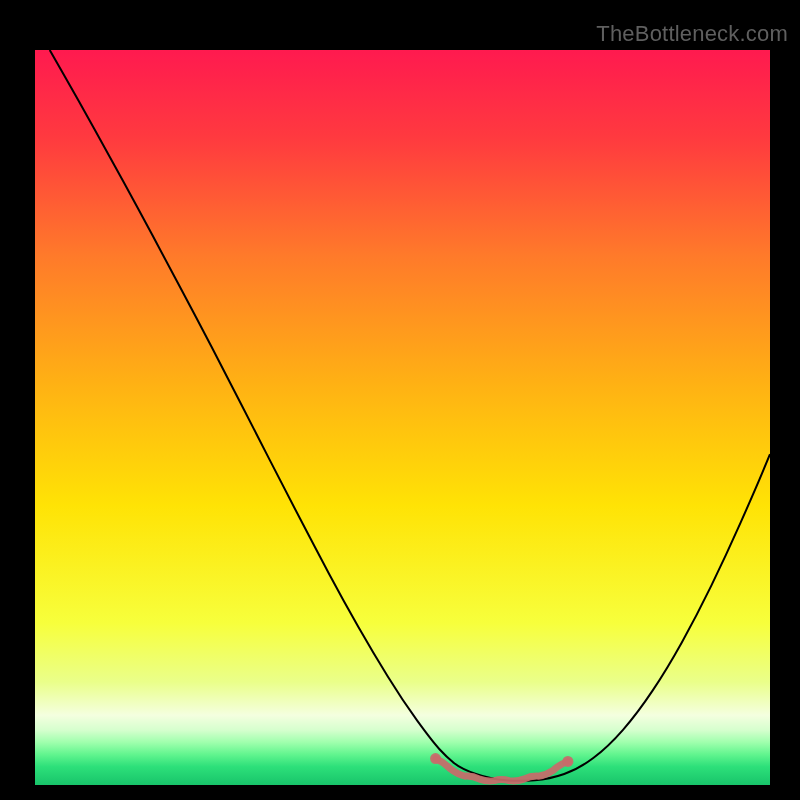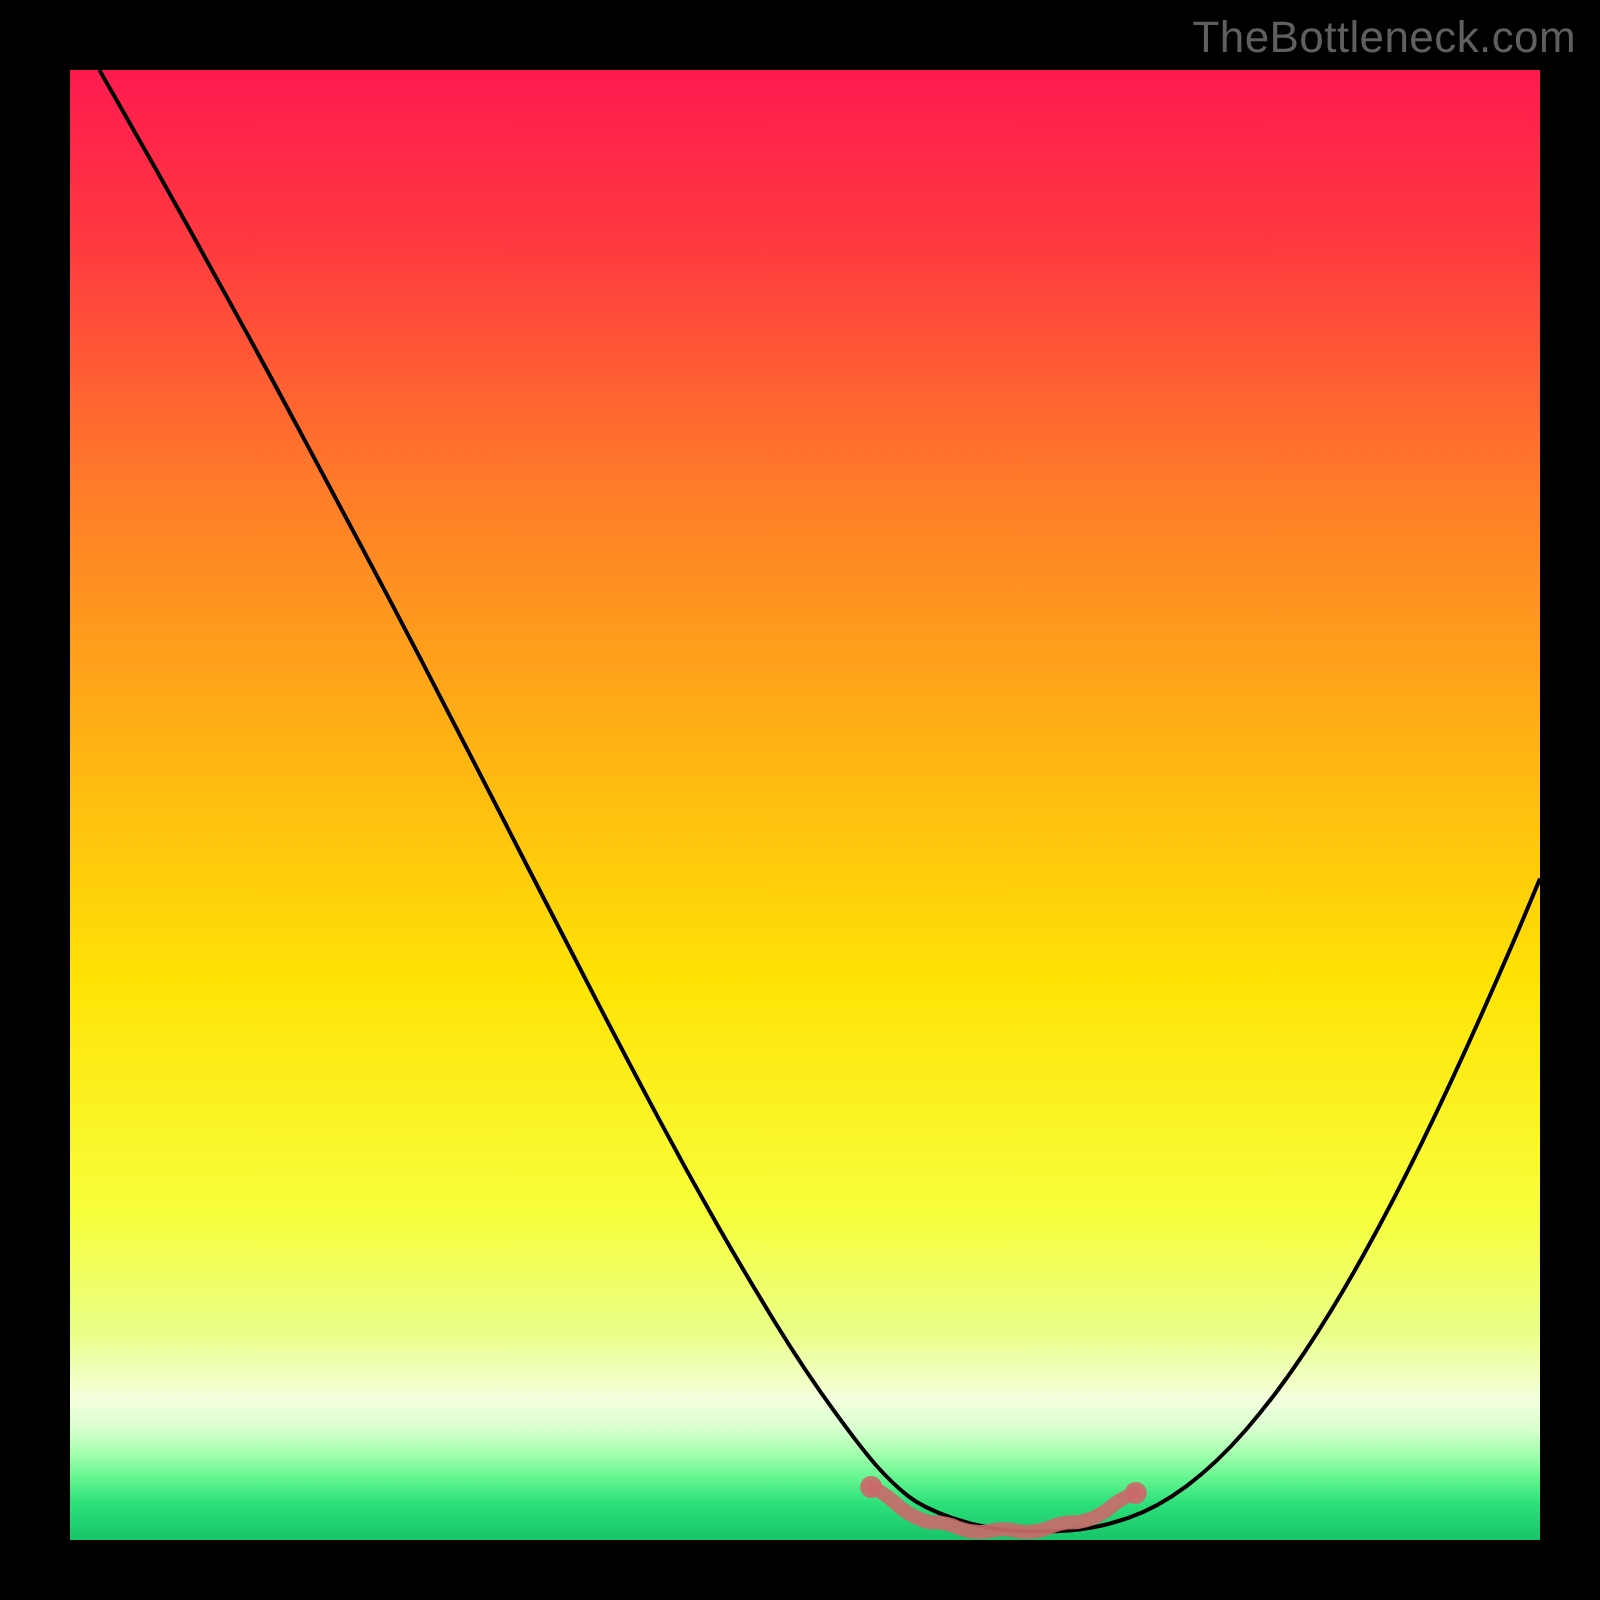--- a/index.html
+++ b/index.html
@@ -9,20 +9,21 @@
     height: 800px;
     background: #000000;
     font-family: Arial, Helvetica, sans-serif;
     overflow: hidden;
   }
   .frame {
     position: absolute;
     width: 800px;
     height: 680px;
     background: #000000;
+    margin-top: 15px;
   }
   .plot-area {
     position: absolute;
     left: 35px;
     top: 35px;
     width: 735px;
     height: 735px;
     overflow: hidden;
   }
   .watermark {

